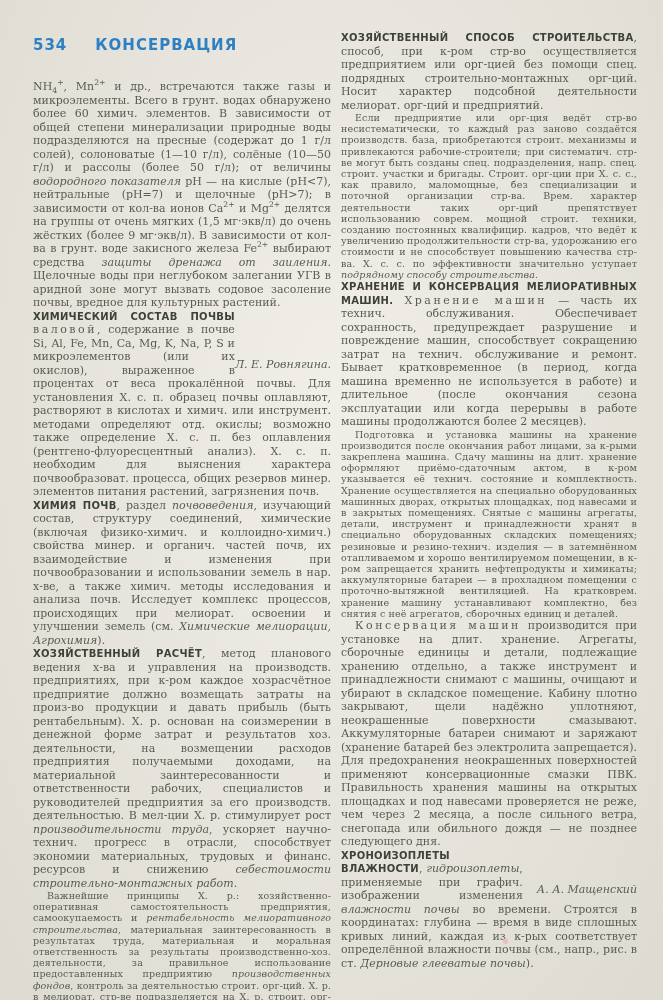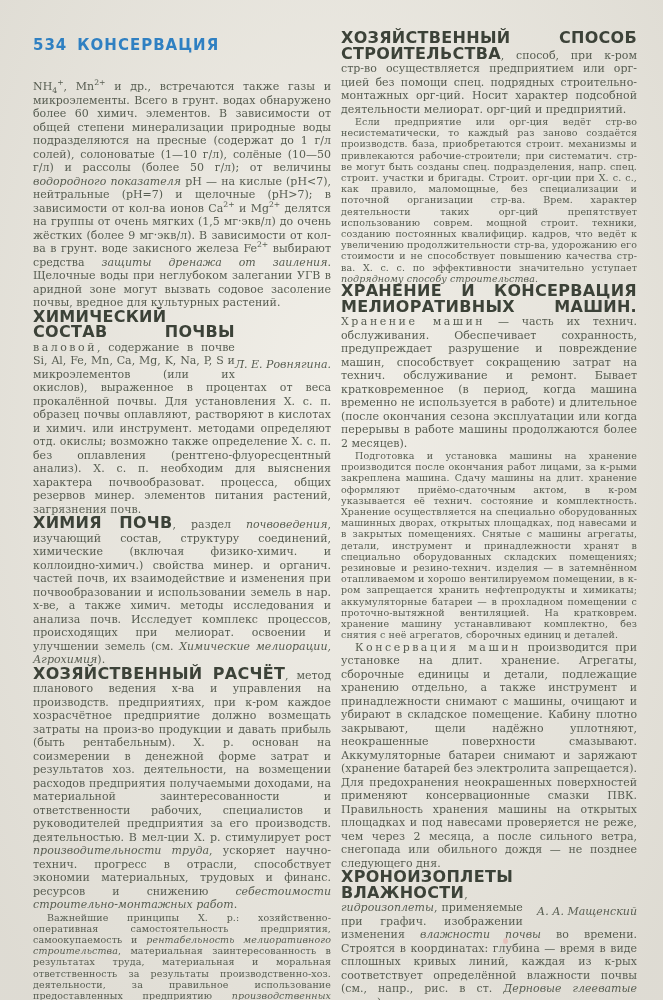--- a/index.html
+++ b/index.html
@@ -18,39 +18,39 @@
     color:var(--ink,#575d51);
   }
   .running-head{
     position:absolute;left:33px;top:36px;
     font-family:"DejaVu Sans","Liberation Sans",sans-serif;
     font-weight:bold;
     font-size:15px;letter-spacing:1px;
     color:var(--accent,#2f80c2);
     white-space:nowrap;
   }
-  .running-head .pageno{margin-right:10px;}
+  .running-head .pageno{margin-right:28px;}
   .col{
     position:absolute;
     width:298px;
     text-align:justify;
     font-size:11px;
     line-height:13.5px;
     color:var(--ink,#575d51);
     text-rendering:optimizeLegibility;
   }
   .col-left{left:33px;top:80px;}
   .col-right{left:341px;top:31px;width:296px;}
   .col p{margin:0;padding:0;}
   .col p.indent{text-indent:14px;}
   .col p.petit{font-size:9.5px;line-height:11.2px;letter-spacing:.1px;}
   .headword{
     font-family:"DejaVu Sans","Liberation Sans",sans-serif;
     font-weight:bold;
-    font-size:16px;
+    font-size:10px;
     letter-spacing:.3px;
     color:var(--ink-dark,#3c4238);
   }
   em{font-style:italic;}
   .spaced{letter-spacing:2.5px;}
   .signature{font-style:italic;float:right;margin-top:48px;}
   sup,sub{font-size:70%;line-height:0;}
   
   .speck{position:absolute;left:503px;top:938px;width:5px;height:6px;
          background:#e7b9b4;border-radius:50%;opacity:.8;}

